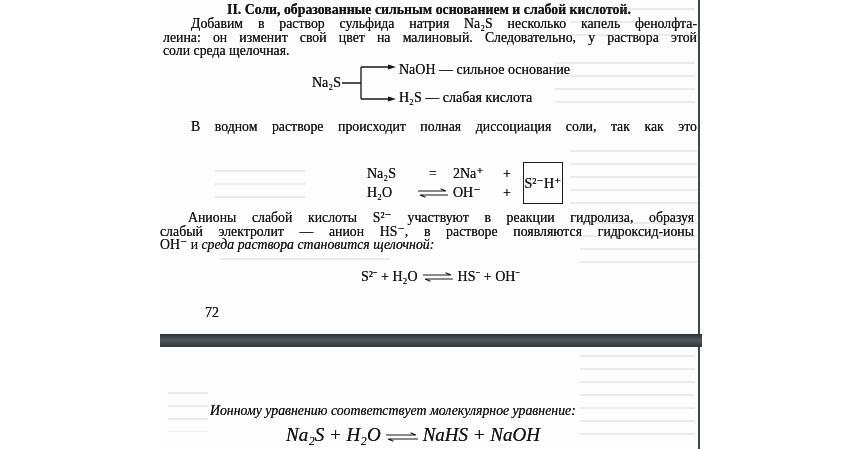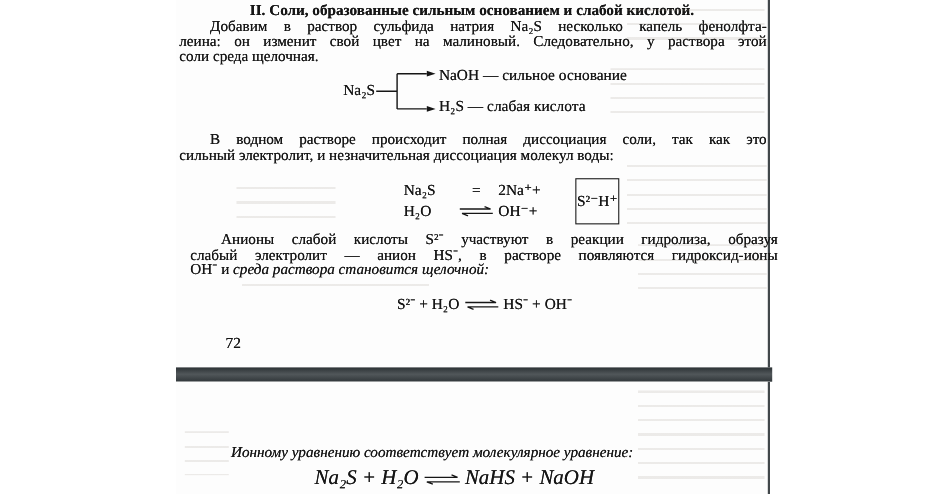--- a/index.html
+++ b/index.html
@@ -30,41 +30,41 @@
   .para {
     position:absolute; font-size:13.8px; line-height:13.6px;
     text-shadow:0 0 .3px #222;
   }
   .l { display:block; }
   .just { text-align:justify; text-align-last:justify; }
   .ind { text-indent:28px; }
   .it { font-style:italic; }
   #para1 { top:17px; left:3px; width:534px; }
   #para2 { top:120px; left:3px; width:534px; }
-  #para3 { top:211px; left:13px; width:534px;font-family:Liberation Serif, serif; }
+  #para3 { top:211px; left:0; width:534px; }
 
   #scheme {
     position:absolute; top:60px; left:152px;
     display:flex; align-items:center; font-size:14px;
     text-shadow:0 0 .3px #222;
   }
   #scheme .branches { display:flex; flex-direction:column; gap:13px; }
   #scheme .branches .l { line-height:15px; }
 
   #eqblock {
     position:absolute; top:162px; left:207px;
     display:flex; align-items:center; font-size:14px;
     text-shadow:0 0 .3px #222;
   }
   #eqblock .lgrid {
     display:grid; grid-template-columns:46px 40px 62px; align-items:center;
   }
   #eqblock .cell { line-height:19px; }
   #eqblock .op { text-align:center; }
-  #eqblock .rhs { display:flex; padding-right:4px; }
+  #eqblock .rhs { display:flex; justify-content:space-between; padding-right:4px; }
   #eqblock .box {
     margin-left:8px; border:1.4px solid #1b1b1b;
     width:40px; height:42px;
     display:flex; align-items:center; justify-content:center;
   }
   #eqblock .box .l { line-height:19px; }
 
   #ionicEq {
     position:absolute; top:266px; left:23px; width:515px;
     text-align:center; font-size:14px; text-shadow:0 0 .3px #222;font-family:Liberation Serif, serif;
@@ -112,21 +112,20 @@
       <polygon points="47,36.4 55,39 47,41.6" fill="#161616"></polygon>
     </svg>
     <span class="branches">
       <span class="l">NaOH — сильное основание</span>
       <span class="l">H₂S — слабая кислота</span>
     </span>
   </div>
 
   <div class="para" id="para2">
     <span class="l just ind">В водном растворе происходит полная диссоциация соли, так как это</span>
-    <span class="l">сильный электролит, и незначительная диссоциация молекул воды:</span>
   </div>
 
   <div id="eqblock">
     <div class="lgrid">
       <span class="cell">Na₂S</span>
       <span class="cell op">=</span>
       <span class="cell rhs">
         <span>2Na⁺</span>
         <span>+</span>
       </span>

